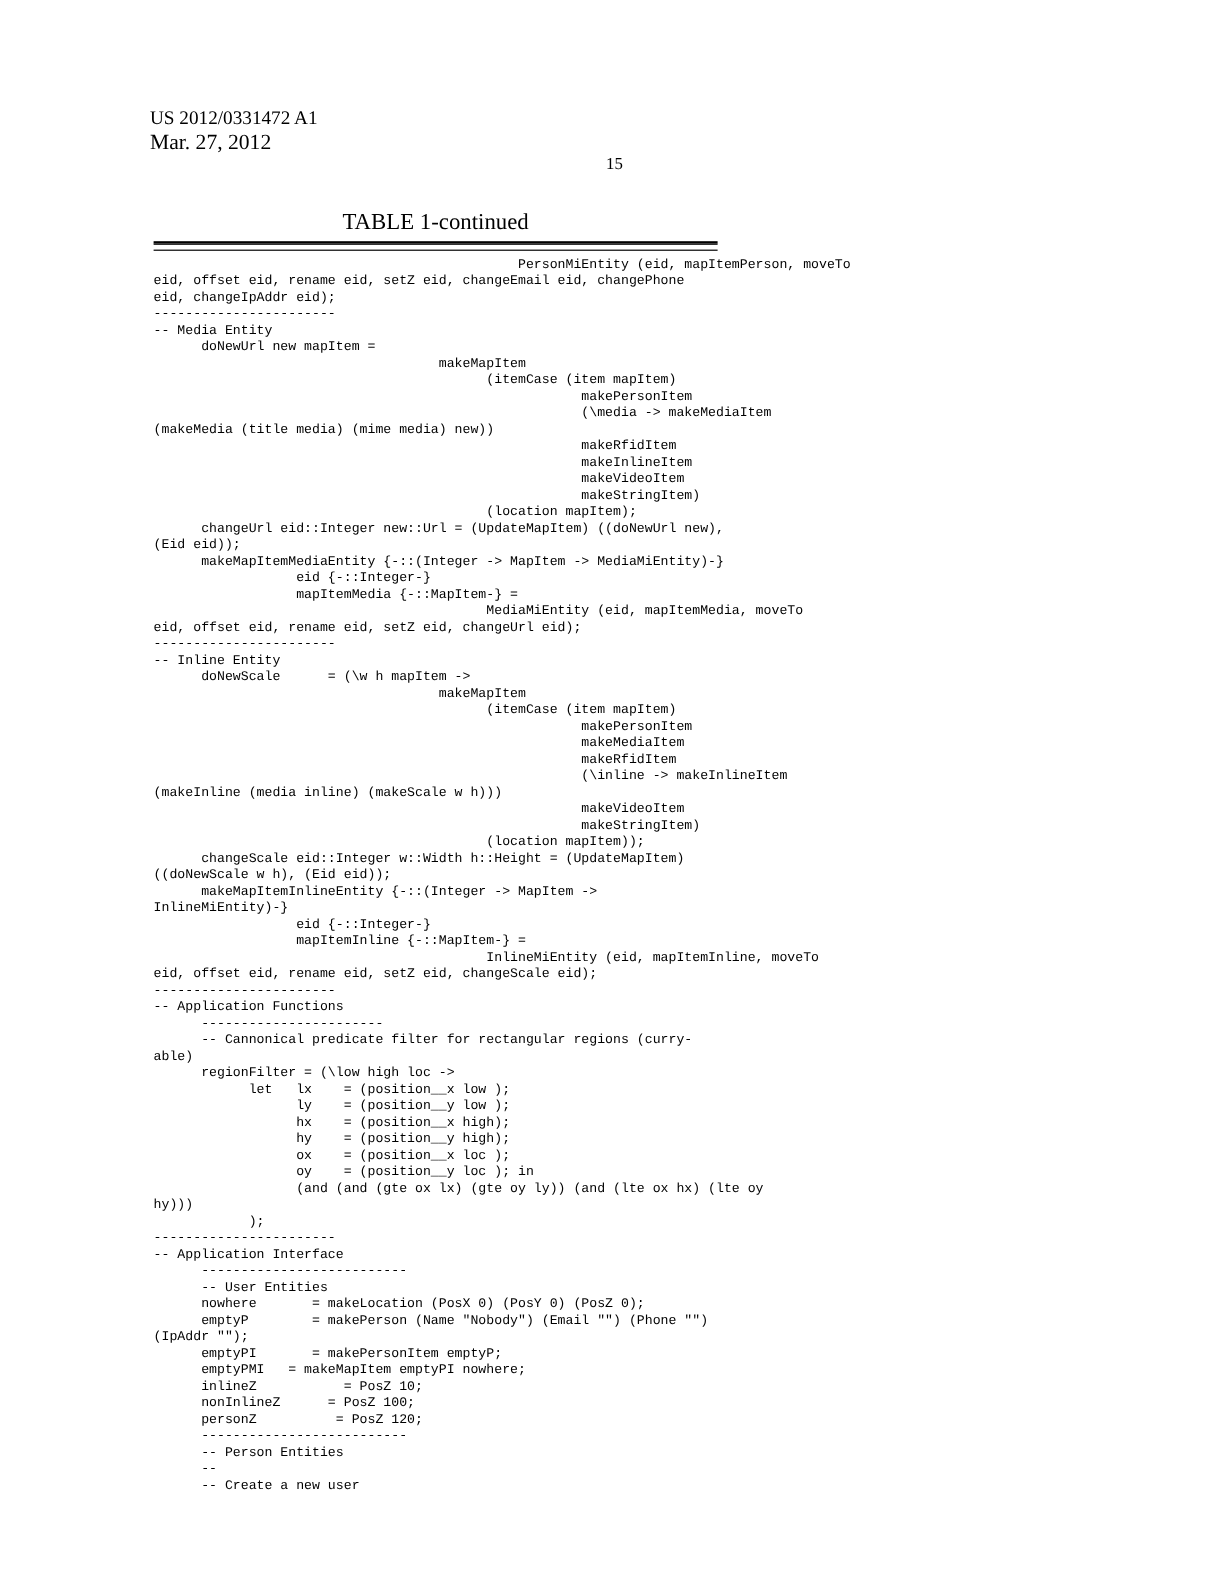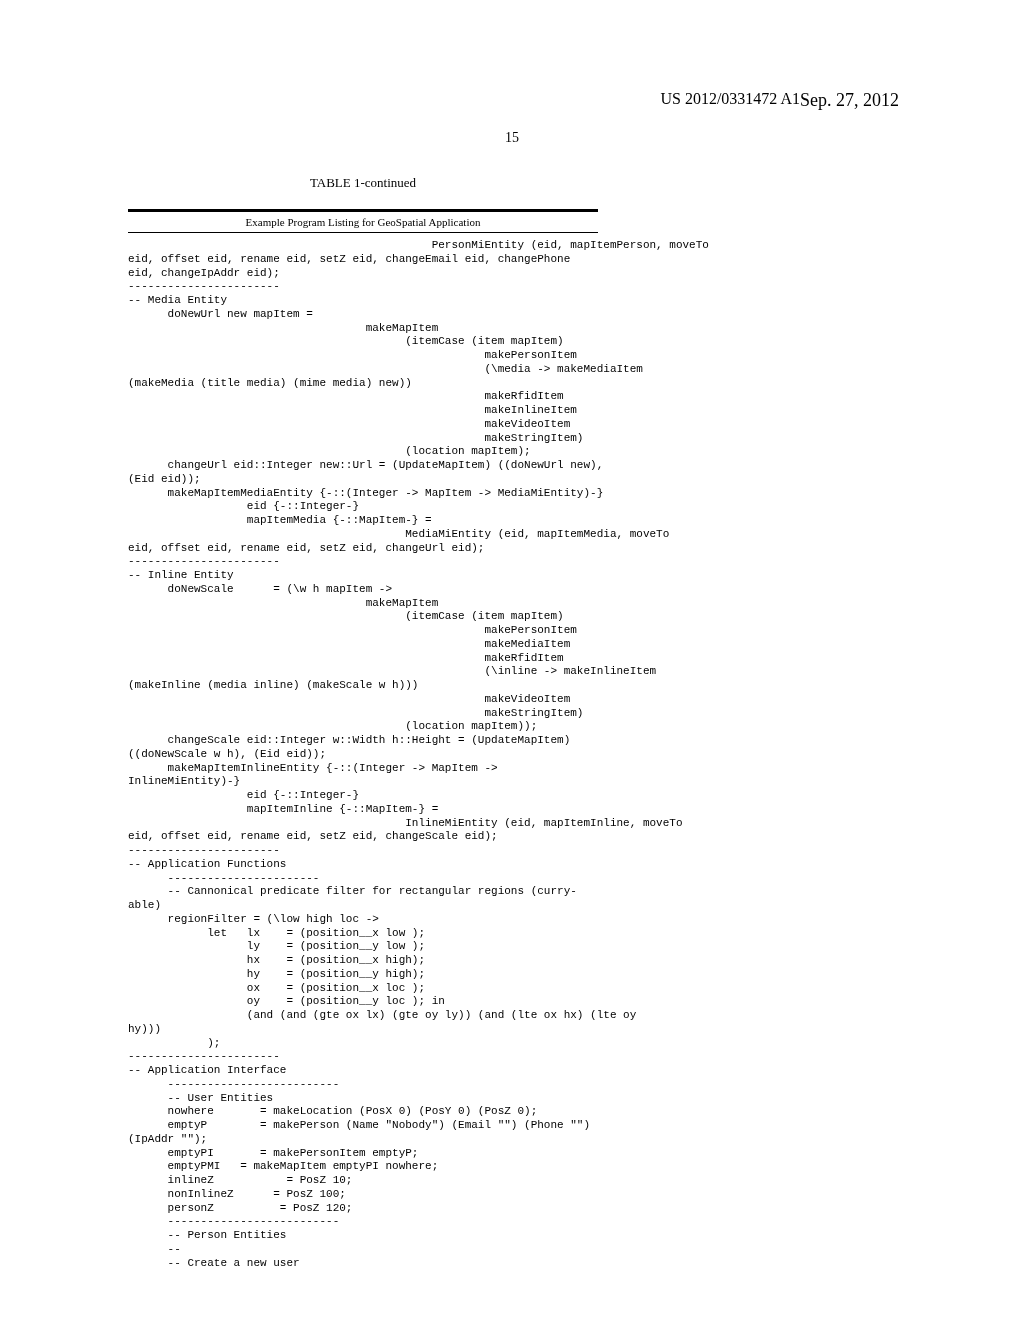--- a/index.html
+++ b/index.html
@@ -11,20 +11,21 @@
       position: relative;
     }
     .header {
       position: absolute;
       top: 90px;
       left: 0;
       right: 0;
       display: flex;
       justify-content: flex-end;
       padding: 0 125px 0 125px;
+      flex-direction: column;
     }
     .pub-number {
       font-size: 16px;
       font-family: 'Times New Roman', serif;
     }
     .pub-date {
       font-size: 18px;
       font-family: 'Times New Roman', serif;
     }
     .page-number {
@@ -36,22 +37,22 @@
       font-size: 14px;
     }
     .table-container {
       position: absolute;
       top: 175px;
       left: 128px;
       width: 470px;
     }
     .table-title {
       text-align: center;
-      font-size: 13px;
-      margin-bottom: 18px;
+      font-size: 19px;
+      margin-bottom: 4px;
     }
     .table-sep-top {
       border-top: 2.5px solid black;
       border-bottom: 1px solid black;
       height: 3px;
       margin-bottom: 4px;
     }
     .table-caption {
       text-align: center;
       font-size: 11px;
@@ -66,29 +67,28 @@
       font-size: 11px;
       line-height: 1.25;
       white-space: pre;
     }
   </style>
 </head>
 <body>
 
 <div class="header">
   <div class="pub-number">US 2012/0331472 A1</div>
-  <div class="pub-date">Sep. 27, 2012</div>
+  <div class="pub-date">Mar. 27, 2012</div>
 </div>
 
 <div class="page-number">15</div>
 
 <div class="table-container">
   <div class="table-title">TABLE 1-continued</div>
   <div class="table-sep-top"></div>
-  <div class="table-caption">Example Program Listing for GeoSpatial Application</div>
   <div class="table-sep-mid"></div>
   <div class="code-block">                                              PersonMiEntity (eid, mapItemPerson, moveTo
 eid, offset eid, rename eid, setZ eid, changeEmail eid, changePhone
 eid, changeIpAddr eid);
 -----------------------
 -- Media Entity
       doNewUrl new mapItem =
                                     makeMapItem
                                           (itemCase (item mapItem)
                                                       makePersonItem

